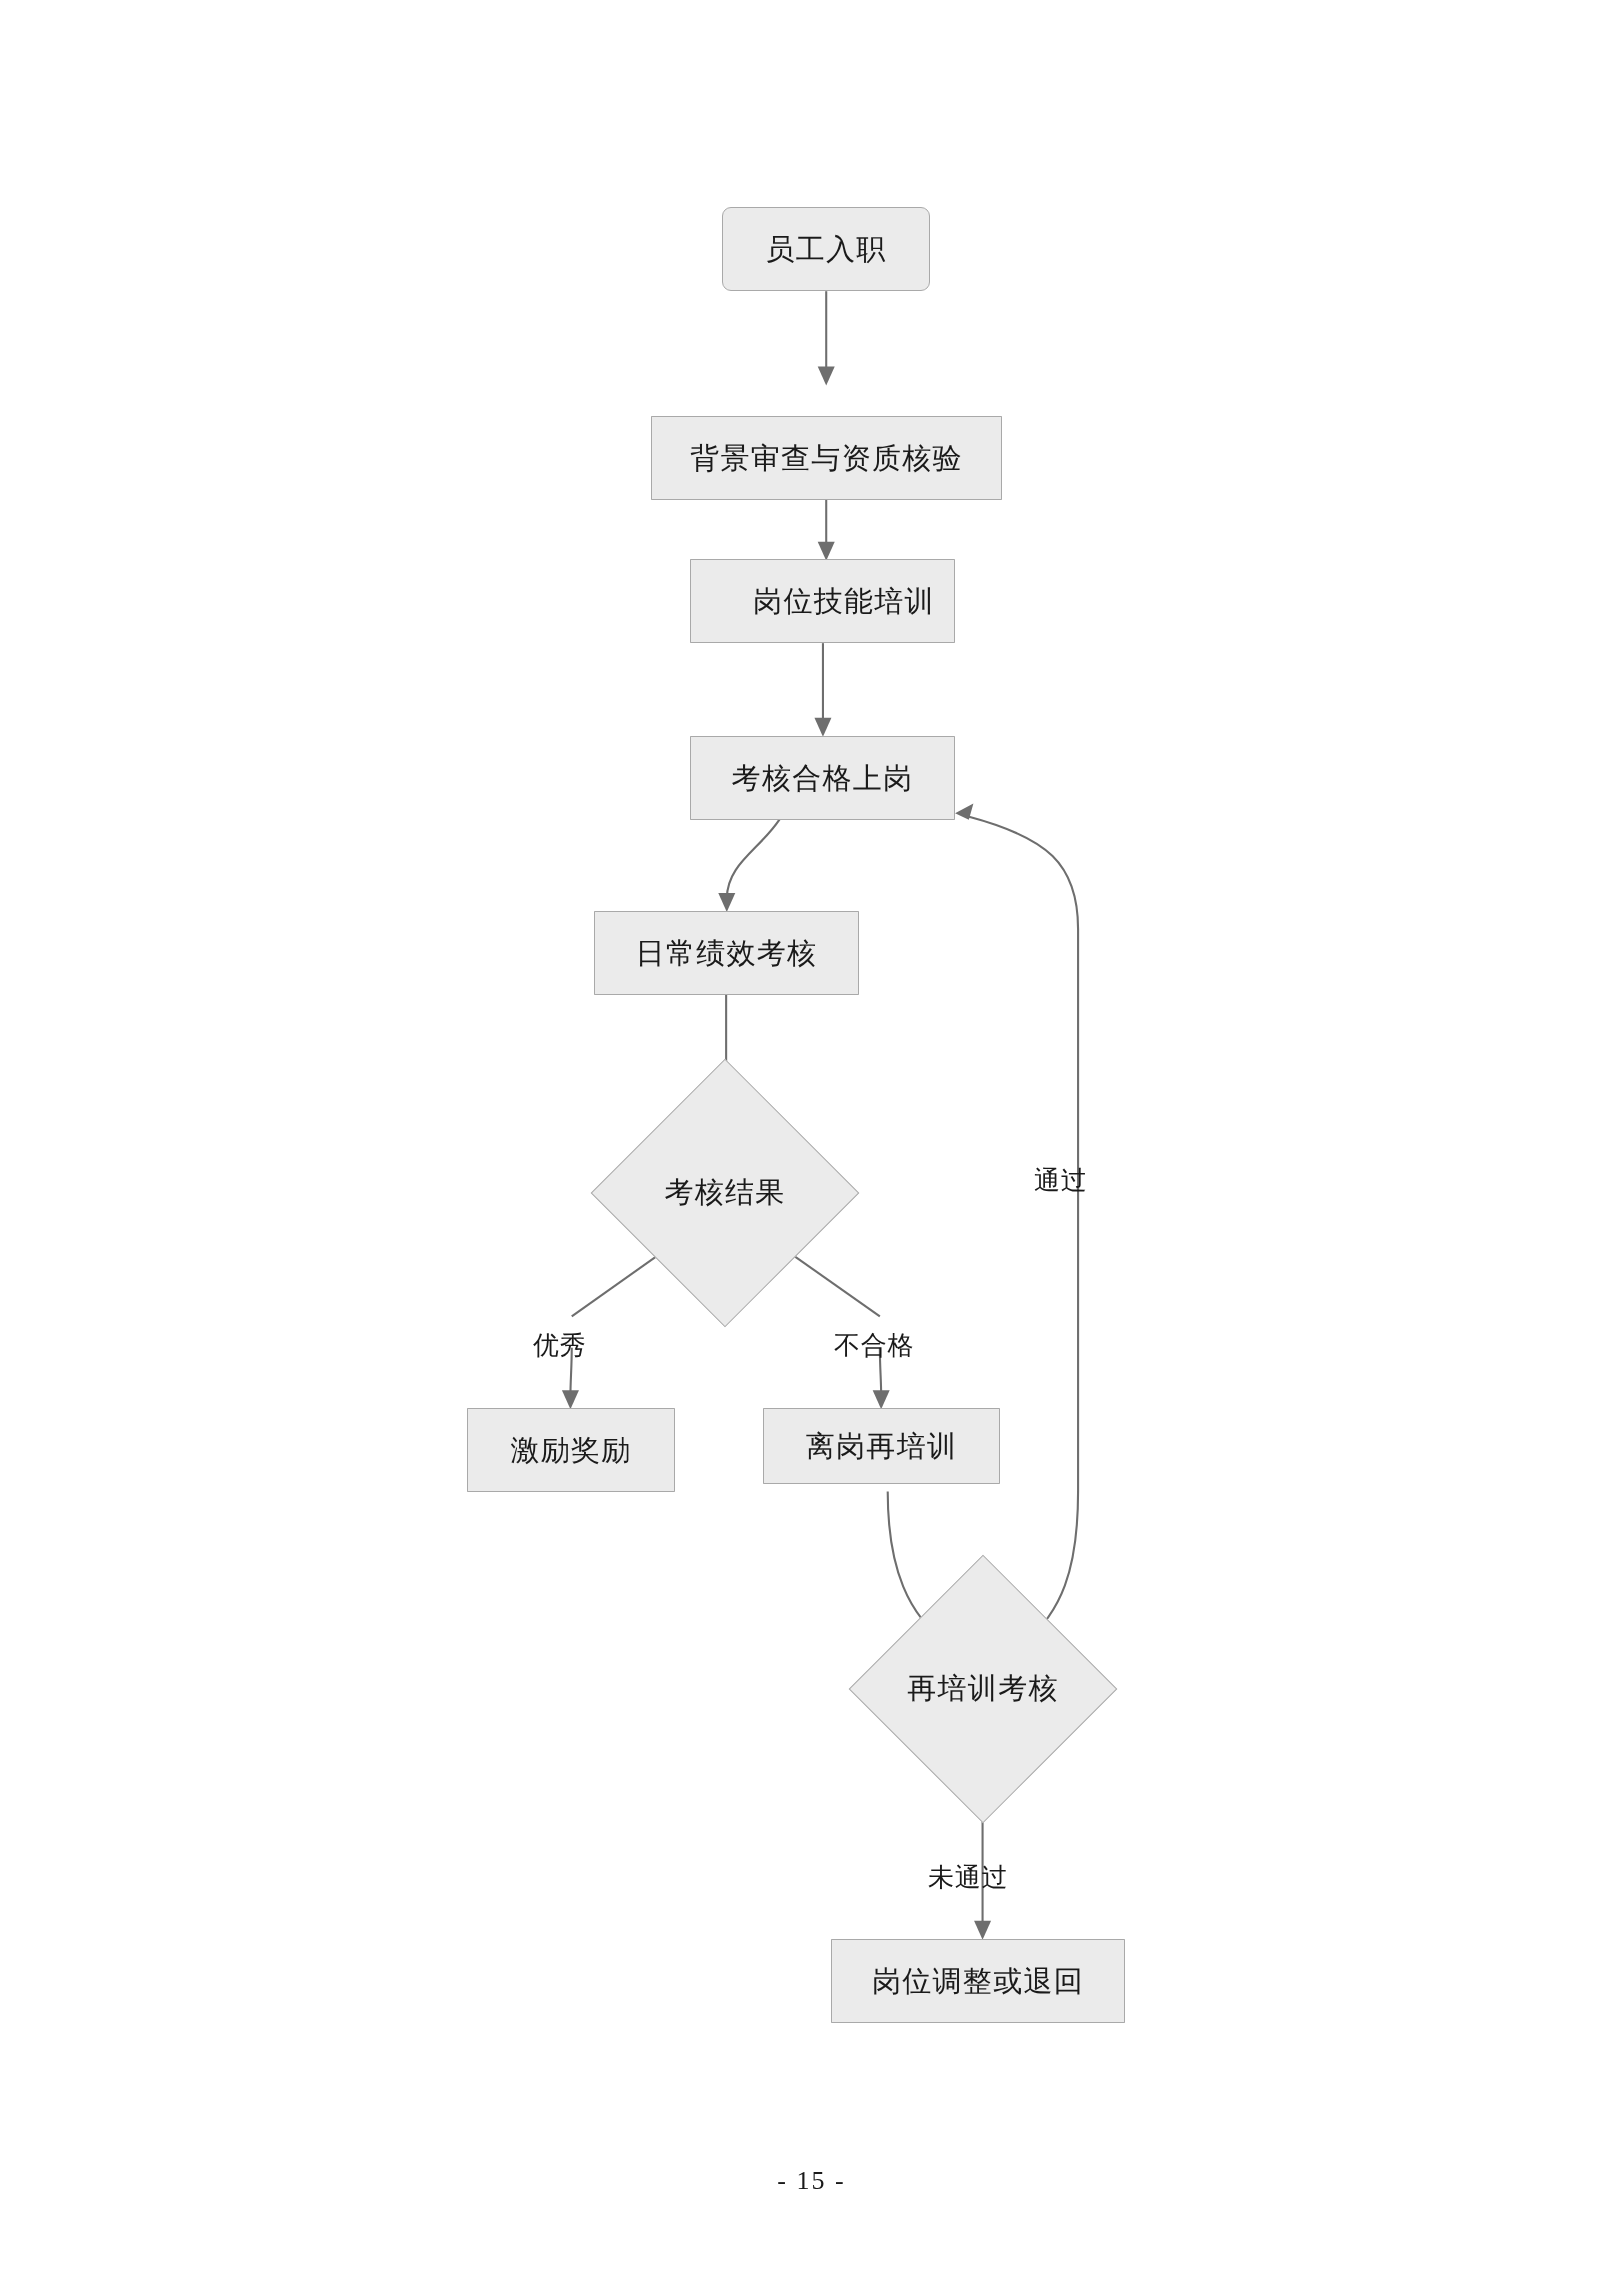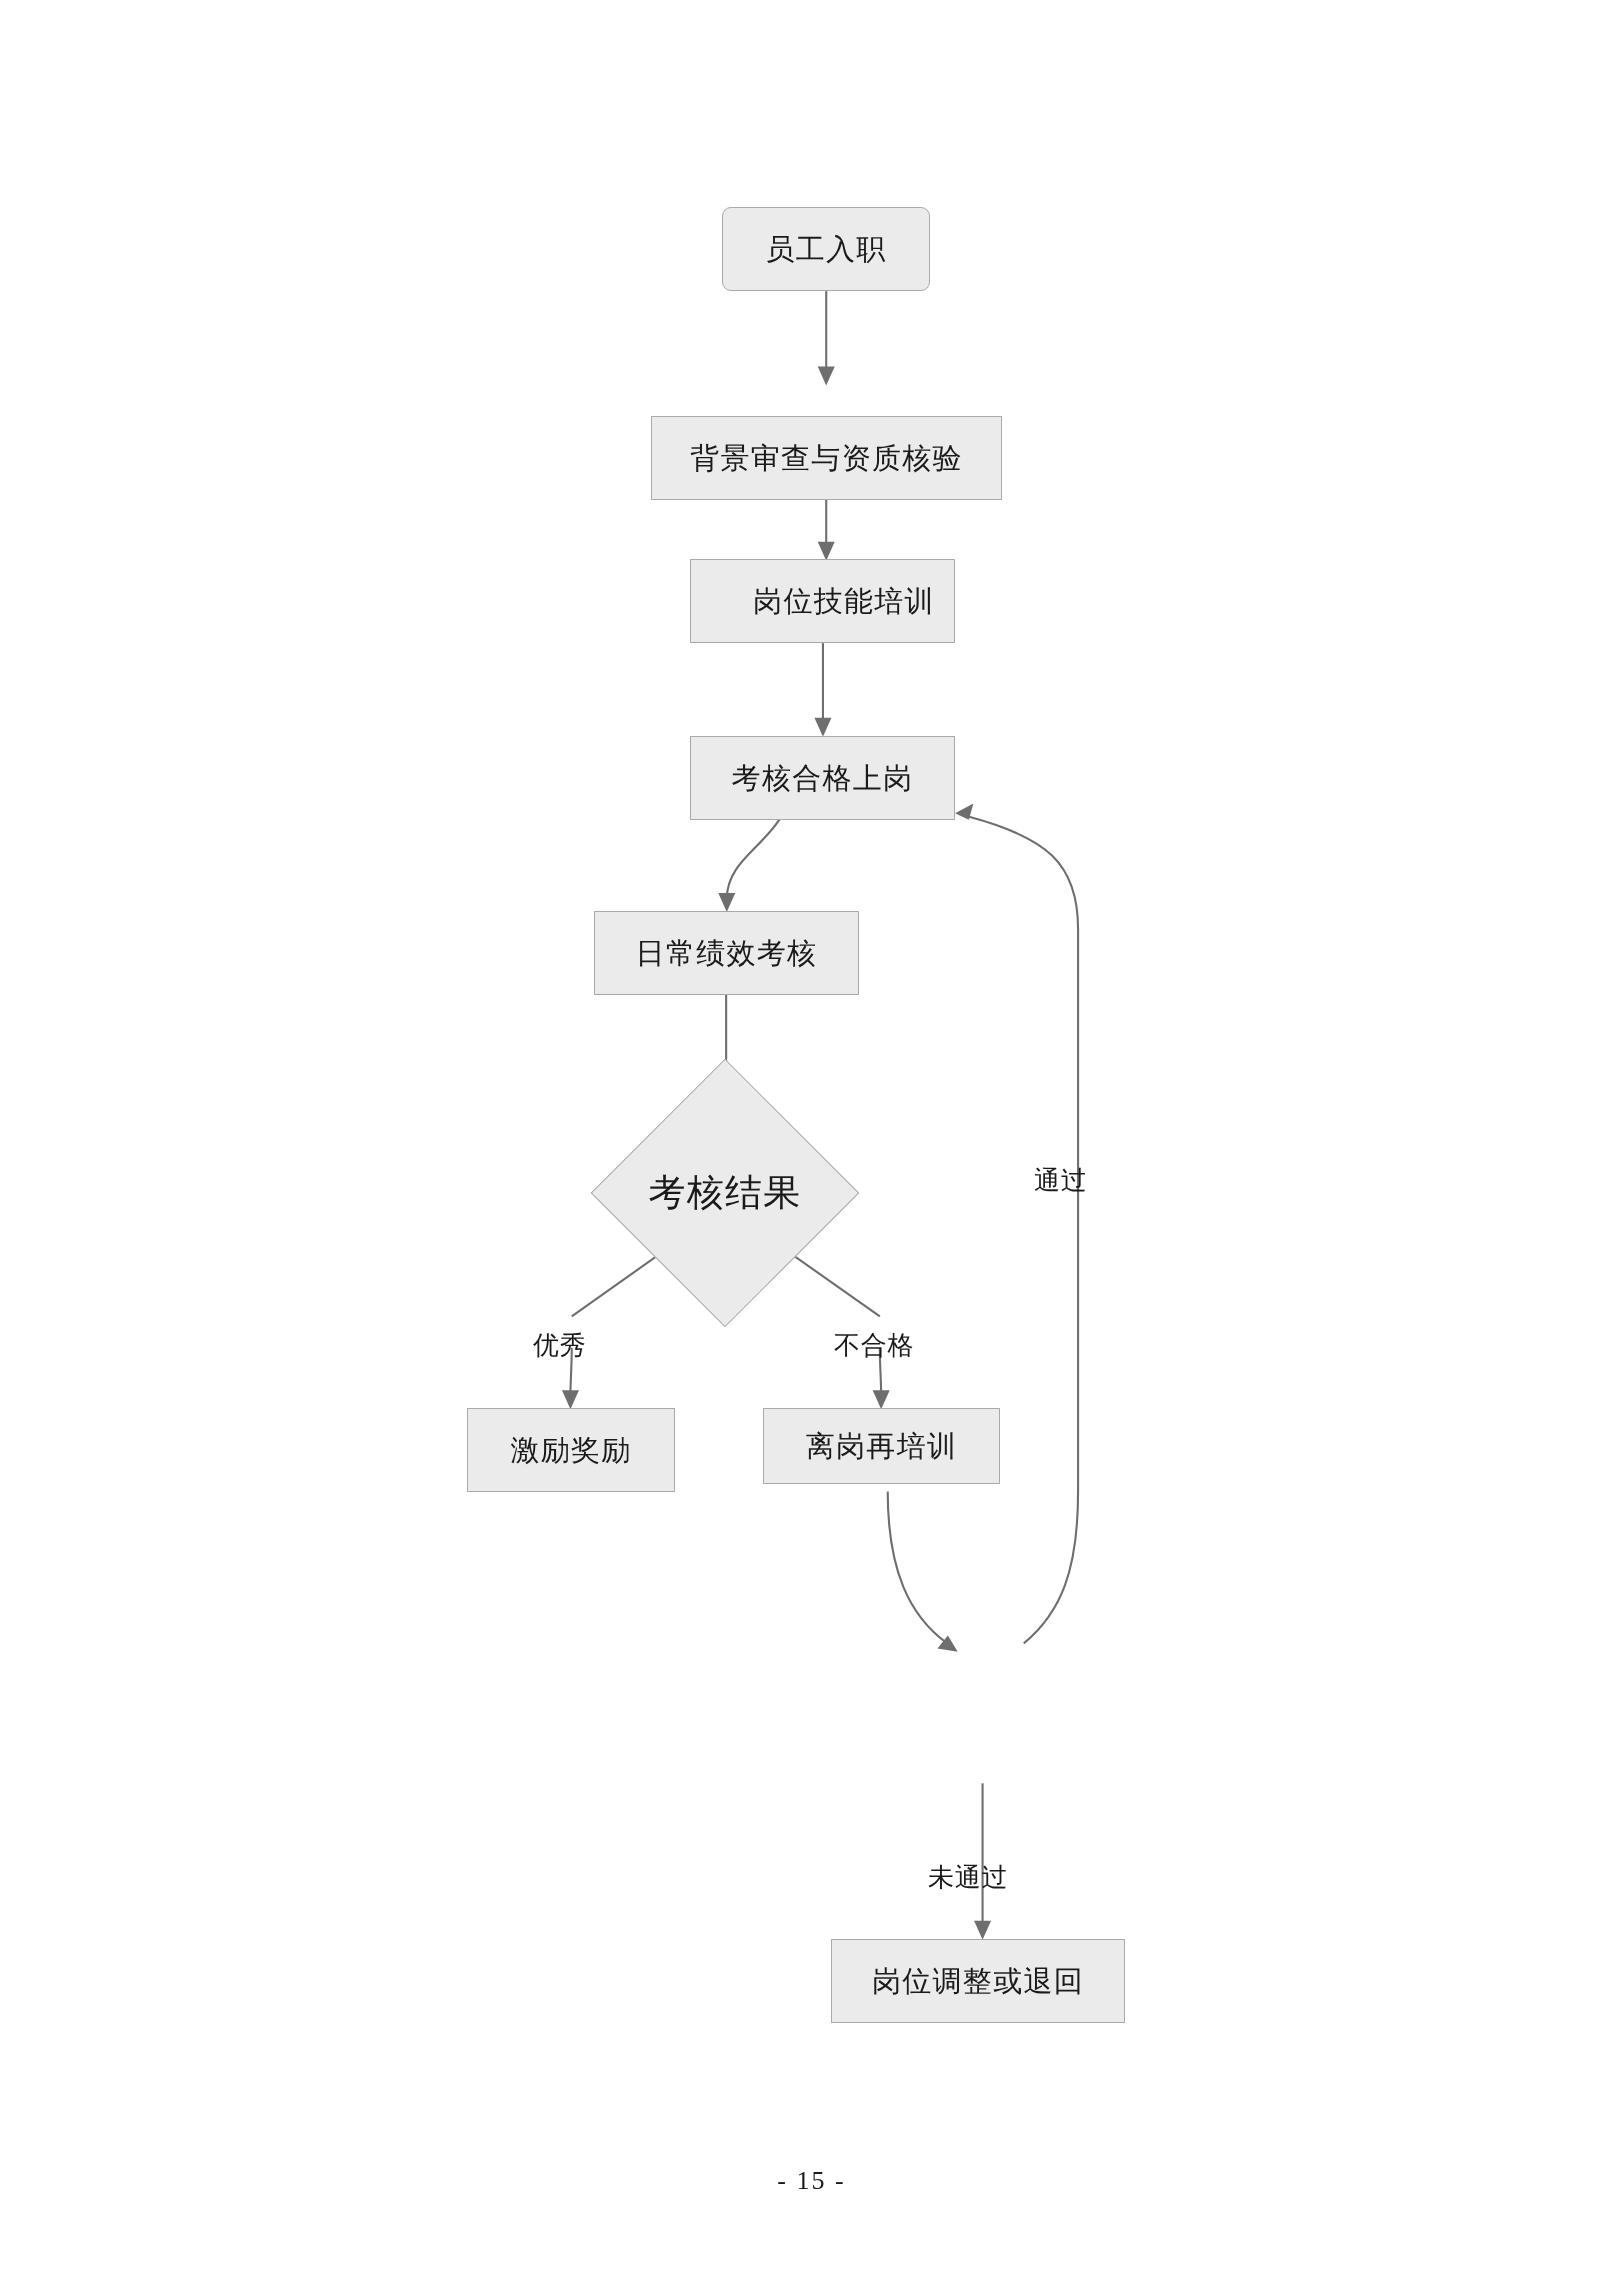--- a/index.html
+++ b/index.html
@@ -57,21 +57,21 @@
     width: 100%;
     height: 100%;
     background: #ebebeb;
     border: 1.3px solid #a9a9a9;
     box-sizing: border-box;
     transform: rotate(45deg);
   }
   .diamond-label {
     position: relative;
     z-index: 2;
-    font-size: 37px;
+    font-size: 29px;
     letter-spacing: 1.3px;
     color: #1a1a1a;
     white-space: nowrap;
   }
   .edge-label {
     position: absolute;
     font-size: 26px;
     letter-spacing: 0.7px;
     color: #1a1a1a;
     background: transparent;
@@ -193,20 +193,24 @@
     </div>
 
     <div class="node process" style="left:467px; top:1408px; width:208px; height:84px;">
       <span>激励奖励</span>
     </div>
 
     <div class="node process" style="left:763px; top:1408px; width:237px; height:76px;">
       <span>离岗再培训</span>
     </div>
 
+    <div class="diamond-wrap" style="left:888px; top:1594px; width:190px; height:190px;">
+      <div class="diamond-shape"></div>
+      <span class="diamond-label">再培训考核</span>
+    </div>
 
     <div class="node process" style="left:831px; top:1939px; width:294px; height:84px;">
       <span>岗位调整或退回</span>
     </div>
 
     <div class="edge-label" style="left:1034px; top:1163px;">通过</div>
     <div class="edge-label" style="left:533px; top:1328px;">优秀</div>
     <div class="edge-label" style="left:834px; top:1328px;">不合格</div>
     <div class="edge-label" style="left:928px; top:1860px;">未通过</div>
 

